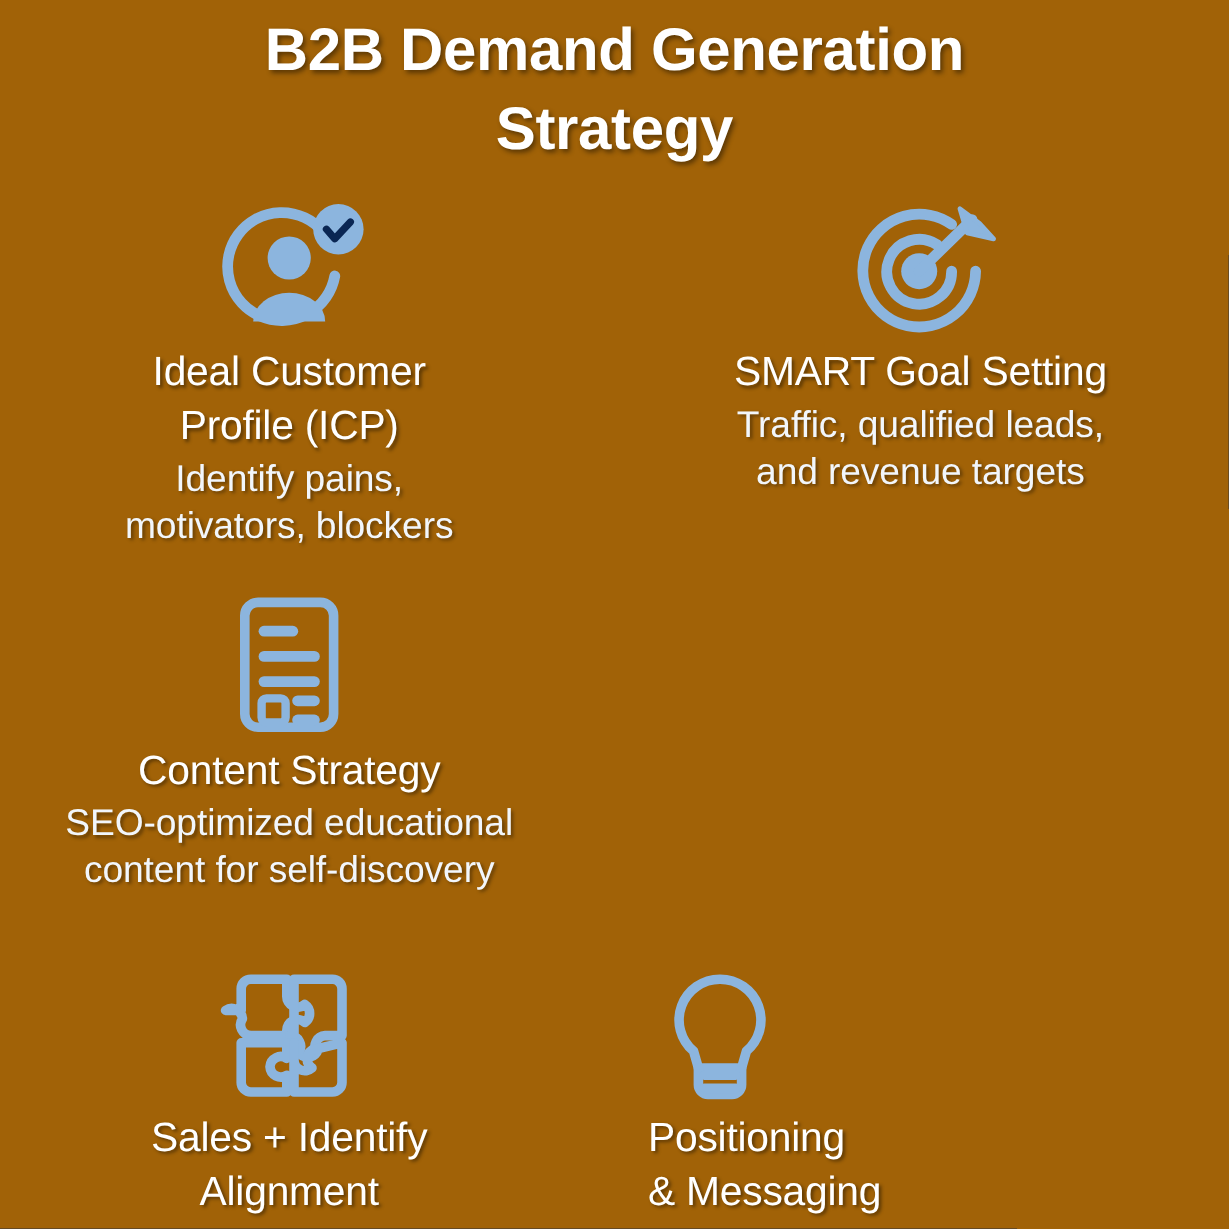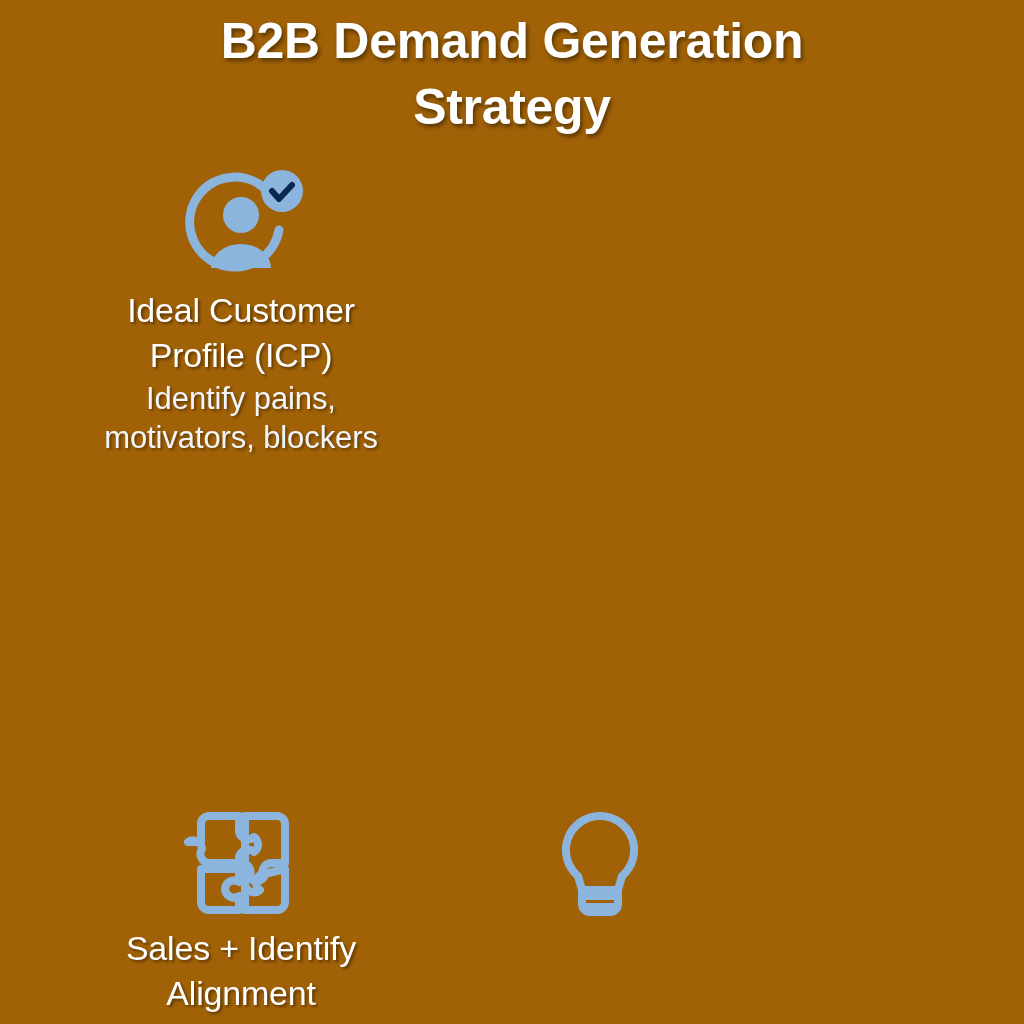--- a/index.html
+++ b/index.html
@@ -107,21 +107,55 @@
         <circle cx="116" cy="23" r="21" fill="#8cb5de"></circle>
         <path d="M106 23 l7 8 13 -14" fill="none" stroke="#0a2653" stroke-width="6" stroke-linecap="round" stroke-linejoin="round"></path>
       </svg>
     </span>
     <div class="card-title">Ideal Customer
 Profile (ICP)</div>
     <div class="card-desc">Identify pains,
 motivators, blockers</div>
   </div>
 
+  <div class="card col-right row-1 align-center c2">
+    <span class="icon-wrap">
+      <svg width="140" height="112" viewBox="0 0 140 112">
+        <g fill="none" stroke="#8cb5de" stroke-width="9" stroke-linecap="round">
+          <path d="M96 19 A47 47 0 1 0 116 58"></path>
+          <path d="M84 36 A27 27 0 1 0 96 58"></path>
+        </g>
+        <circle cx="69" cy="58" r="15" fill="#8cb5de"></circle>
+        <path d="M69 58 L113 15" fill="none" stroke="#8cb5de" stroke-width="9" stroke-linecap="round"></path>
+        <path d="M103 6 l6 20 22 5 -12 -13 z" fill="#8cb5de" stroke="#8cb5de" stroke-width="4" stroke-linejoin="round"></path>
+      </svg>
+    </span>
+    <div class="card-title">SMART Goal Setting</div>
+    <div class="card-desc">Traffic, qualified leads,
+and revenue targets</div>
+  </div>
 
+  <div class="card col-left row-2 align-center c3">
+    <span class="icon-wrap">
+      <svg width="118" height="116" viewBox="0 0 118 116">
+        <rect x="22" y="6" width="74" height="104" rx="11" ry="11" fill="none" stroke="#8cb5de" stroke-width="8"></rect>
+        <g stroke="#8cb5de" stroke-width="9" stroke-linecap="round">
+          <line x1="38" y1="30" x2="62" y2="30"></line>
+          <line x1="38" y1="51" x2="80" y2="51"></line>
+          <line x1="38" y1="72" x2="80" y2="72"></line>
+          <line x1="66" y1="88" x2="80" y2="88"></line>
+          <line x1="66" y1="104" x2="80" y2="104"></line>
+        </g>
+        <rect x="36" y="86" width="20" height="20" rx="4" ry="4" fill="none" stroke="#8cb5de" stroke-width="7"></rect>
+      </svg>
+    </span>
+    <div class="card-title">Content Strategy</div>
+    <div class="card-desc">SEO-optimized educational
+content for self-discovery</div>
+  </div>
 
 
   <div class="card col-left row-3 align-center c5">
     <span class="icon-wrap">
       <svg width="122" height="110" viewBox="0 0 122 110">
         <g fill="none" stroke="#8cb5de" stroke-width="8" stroke-linejoin="round" stroke-linecap="round">
           <path d="M20 16 a8 8 0 0 1 8 -8 L58 8 L58 22 a9 9 0 0 0 15 7 a9 9 0 0 1 0 15 a9 9 0 0 0 -15 7 L58 55 L28 55
                    a9 9 0 0 1 -7 -14 a9 9 0 0 0 -14 -7 L20 34 Z" transform="translate(1,0)"></path>
           <path d="M64 8 L96 8 a8 8 0 0 1 8 8 L104 55 L90 55 a9 9 0 0 0 -7 14 a9 9 0 0 1 -15 0 a9 9 0 0 0 -7 -14 L64 55 Z" transform="translate(1,0)"></path>
           <path d="M20 61 L20 61 L20 94 a8 8 0 0 0 8 8 L58 102 L58 88 a9 9 0 0 1 -14 -7 a9 9 0 0 1 14 -7 L58 61 Z" transform="translate(1,0)"></path>
@@ -138,16 +172,18 @@
     <span class="icon-wrap">
       <svg width="116" height="110" viewBox="0 0 116 110">
         <g fill="none" stroke="#8cb5de" stroke-width="8" stroke-linejoin="round" stroke-linecap="round">
           <path d="M58 8 a34 34 0 0 1 22 60 l-4 14 l-36 0 l-4 -14 A34 34 0 0 1 58 8 Z"></path>
           <path d="M40 82 L40 96 a8 8 0 0 0 8 8 l20 0 a8 8 0 0 0 8 -8 L76 82"></path>
           <line x1="45" y1="88" x2="71" y2="88"></line>
           <line x1="45" y1="99" x2="71" y2="99"></line>
         </g>
       </svg>
     </span>
+    <div class="card-title">Positioning
+&amp; Messaging</div>
     <div class="card-desc"></div>
   </div>
 
 </div>
 
 </body></html>

